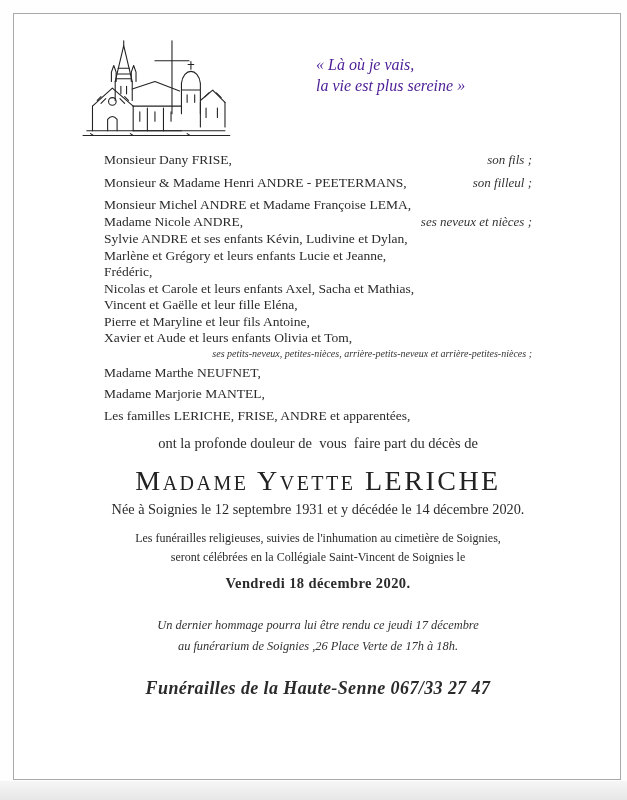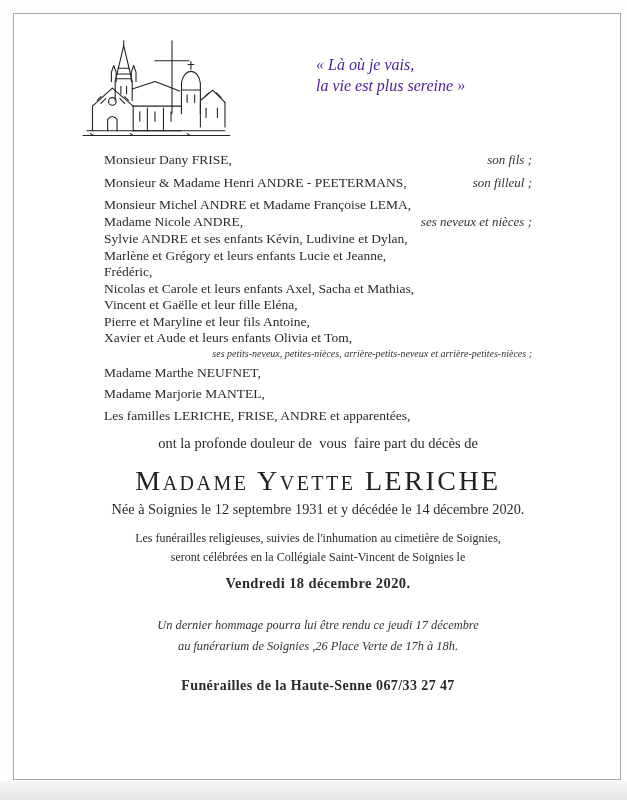--- a/index.html
+++ b/index.html
@@ -153,22 +153,23 @@
     margin-top: 11px;
     font-style: italic;
     font-weight: bold;
     font-size: 12.6px;
     letter-spacing: 0.3px;
     color: #2e2e2e;
     white-space: pre-wrap;
   }
   .funeral-home {
     margin-top: 21px;
+    font-style: italic;
     font-weight: bold;
-    font-size: 14px;
+    font-size: 18px;
     letter-spacing: 0.4px;
     color: #2a2a2a;
   }
 </style>
 </head>
 <body>
 
 <div class="page">
   <div class="page-border"></div>
   <div class="content">

